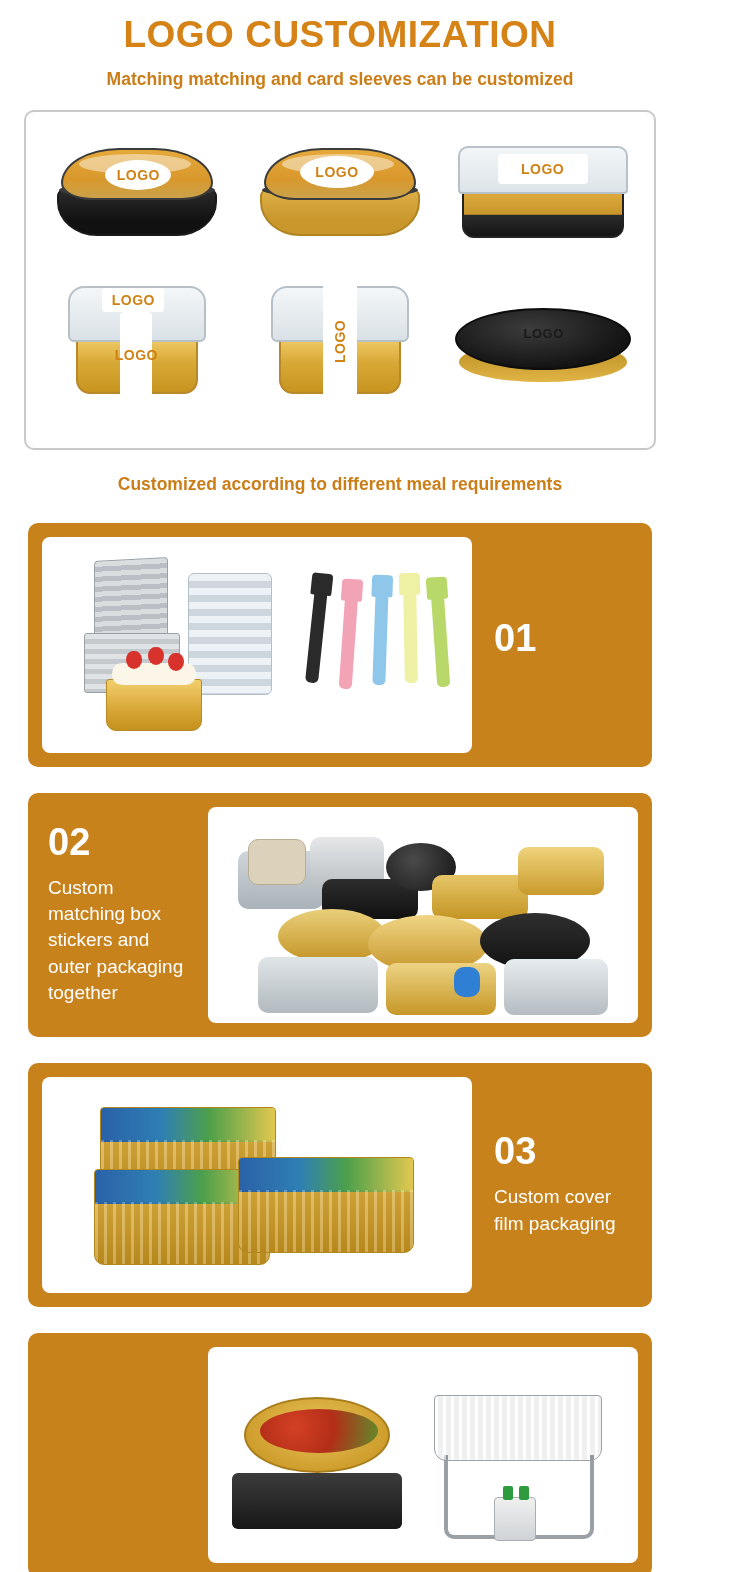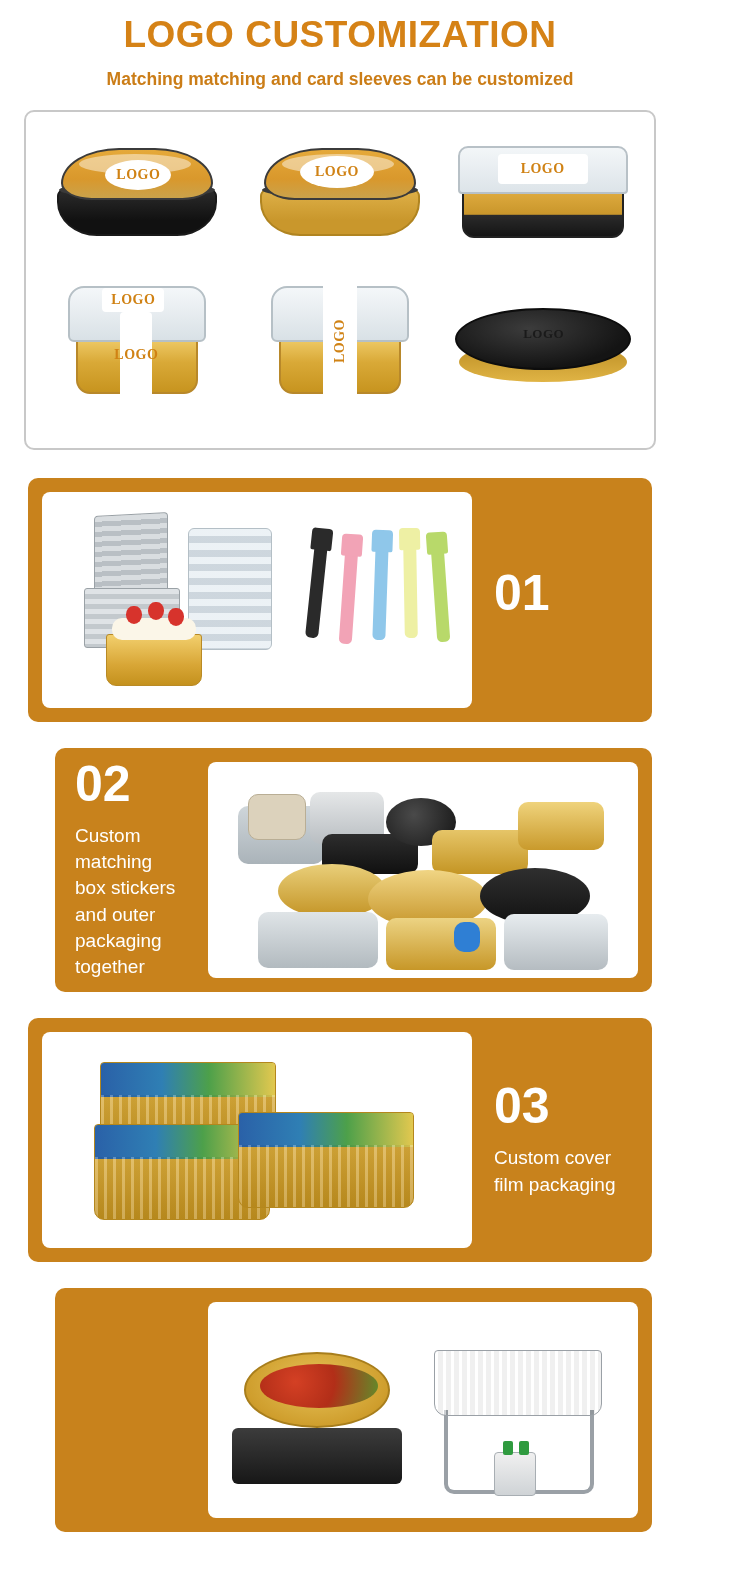--- a/index.html
+++ b/index.html
@@ -130,21 +130,20 @@
   
   .sticker {
     position: absolute;
     background: #ffffff;
     color: #d08214;
     font-weight: bold;
     display: flex; align-items: center; justify-content: center;
     border-radius: 4px;
     font-size: 14px;
     letter-spacing: 0.5px;
-    font-family: Liberation Serif, serif;
   }
   .sticker.oval { border-radius: 50%; }
   .sticker.vert { writing-mode: vertical-rl; transform: rotate(180deg); }
   .sticker.dark { color: #1a1a1a; background: transparent; }
 
   
   .mid-caption {
     margin-top: 24px;
     text-align: center;
     font-size: 17.5px;
@@ -158,36 +157,36 @@
     position: relative;
     background: #c8821c;
     border-radius: 10px;
     height: 244px;
     margin-bottom: 26px;
     display: flex;
     align-items: center;
     padding: 14px;
     gap: 16px;
   }
-  .feature.reverse { flex-direction: row-reverse; margin-left: 27px; }
+  .feature.reverse { flex-direction: row-reverse; }
   .photo {
     background: #ffffff;
     border-radius: 8px;
     height: 100%;
     flex: 0 0 430px;
     position: relative;
     overflow: hidden;
   }
   .ftext {
     flex: 1 1 auto;
     color: #ffffff;
     padding: 0 6px;
   }
   .fnum {
-    font-size: 50px;
+    font-size: 38px;
     font-weight: bold;
     line-height: 1;
     margin-bottom: 14px;
   }
   .fdesc {
     font-size: 19px;
     line-height: 1.38;
   }
 
   
@@ -358,20 +357,21 @@
         <div class="art lid-black">
           <div class="gold-rim"></div>
           <div class="top"></div>
           <div class="sticker dark" style="left:58px;top:16px;width:62px;height:20px;font-size:13px;">LOGO</div>
         </div>
       </div>
 
     </div>
   </div>
 
+  <div class="mid-caption">Customized according to different meal requirements</div>
 
   <div class="features">
 
     <div class="feature">
       <div class="photo">
         <div class="p1-stack"></div>
         <div class="p1-stack2"></div>
         <div class="p1-lids"></div>
         <div class="p1-cup"></div>
         <div class="p1-cream"></div>

